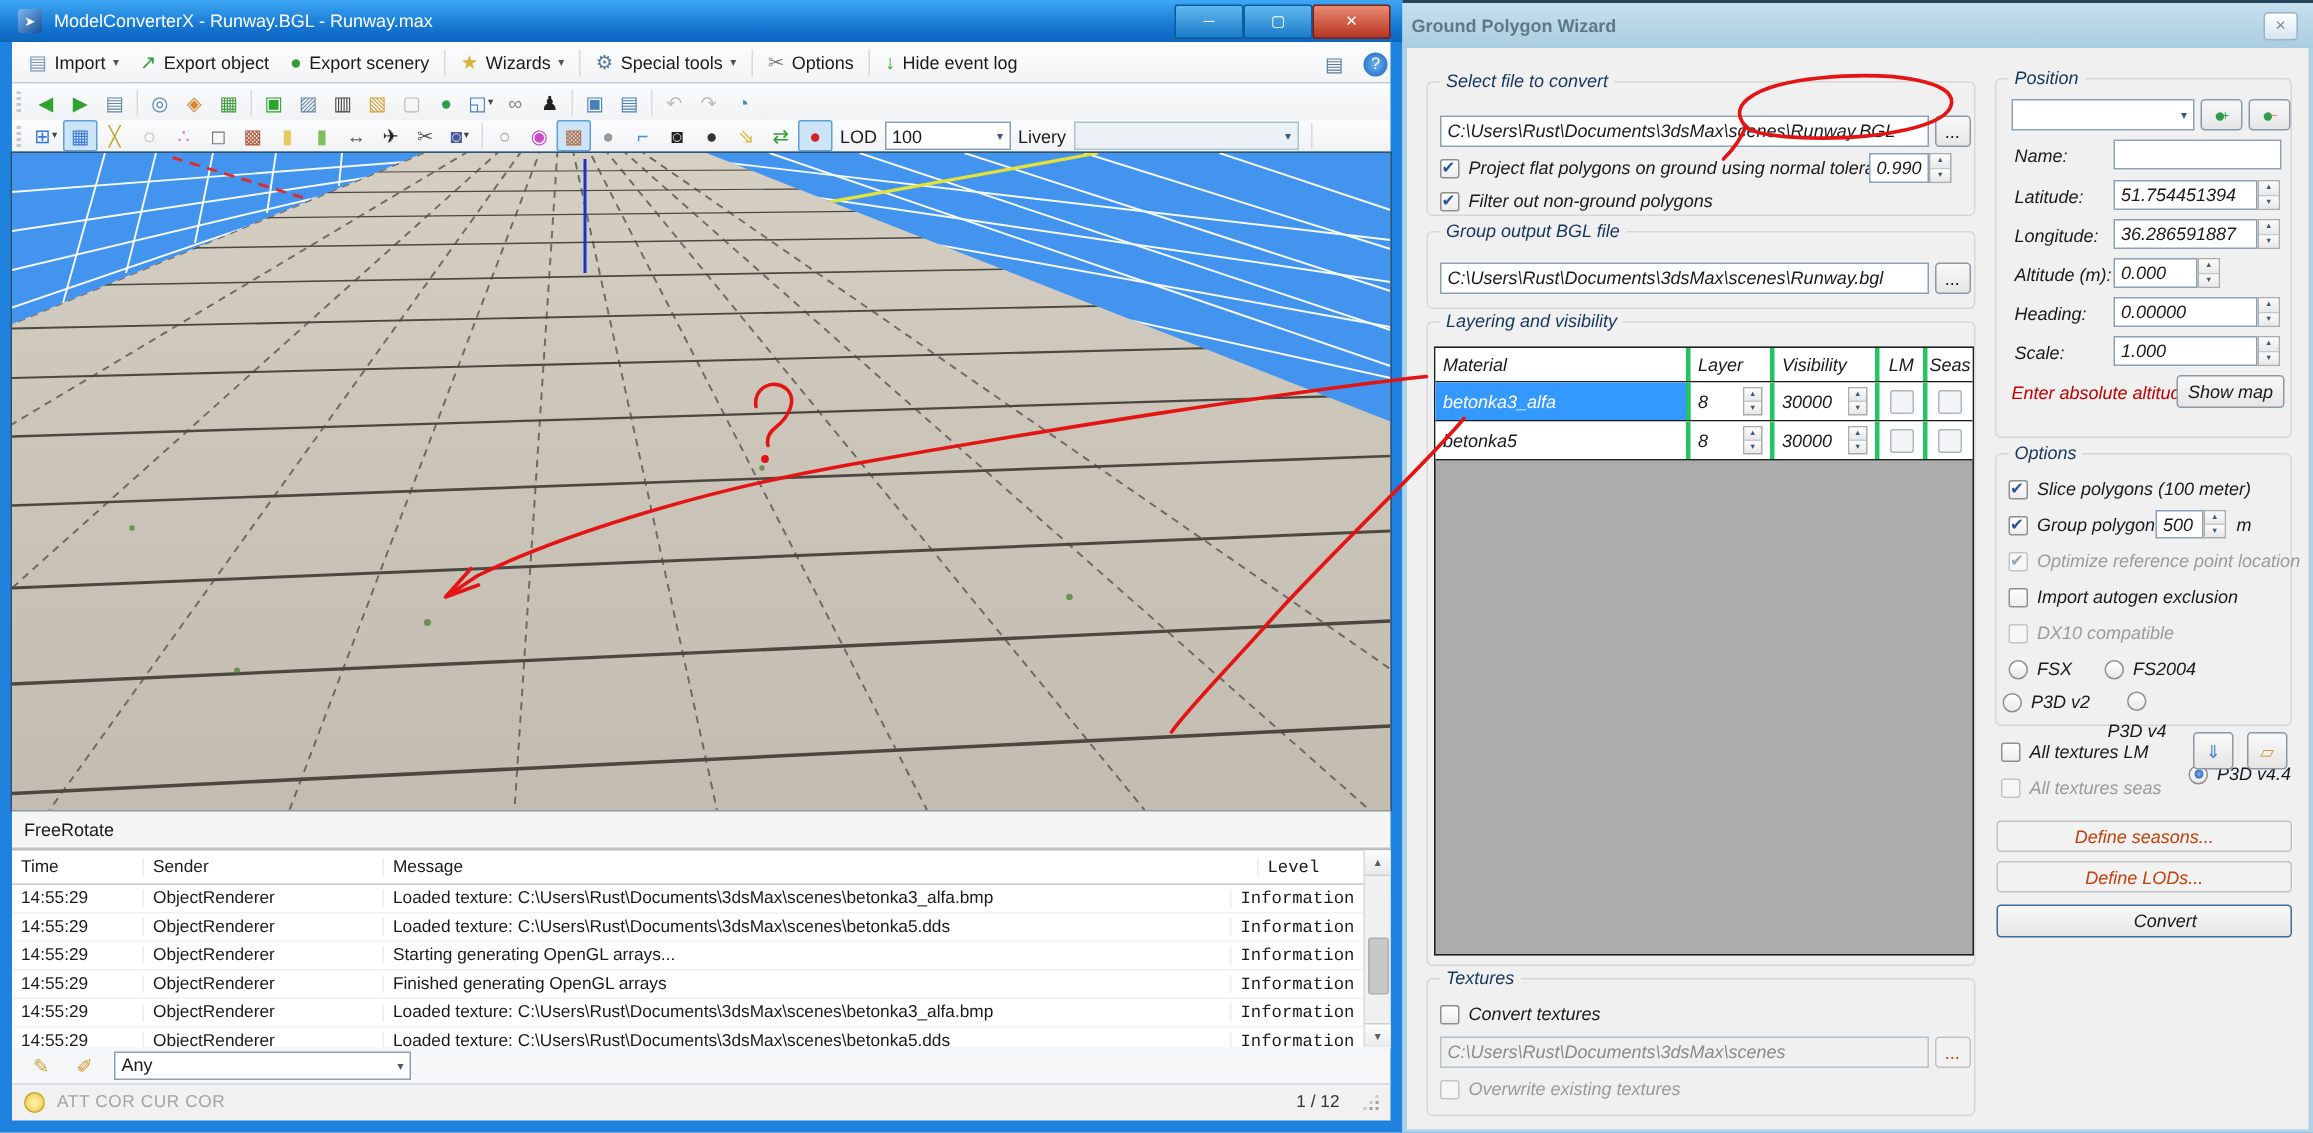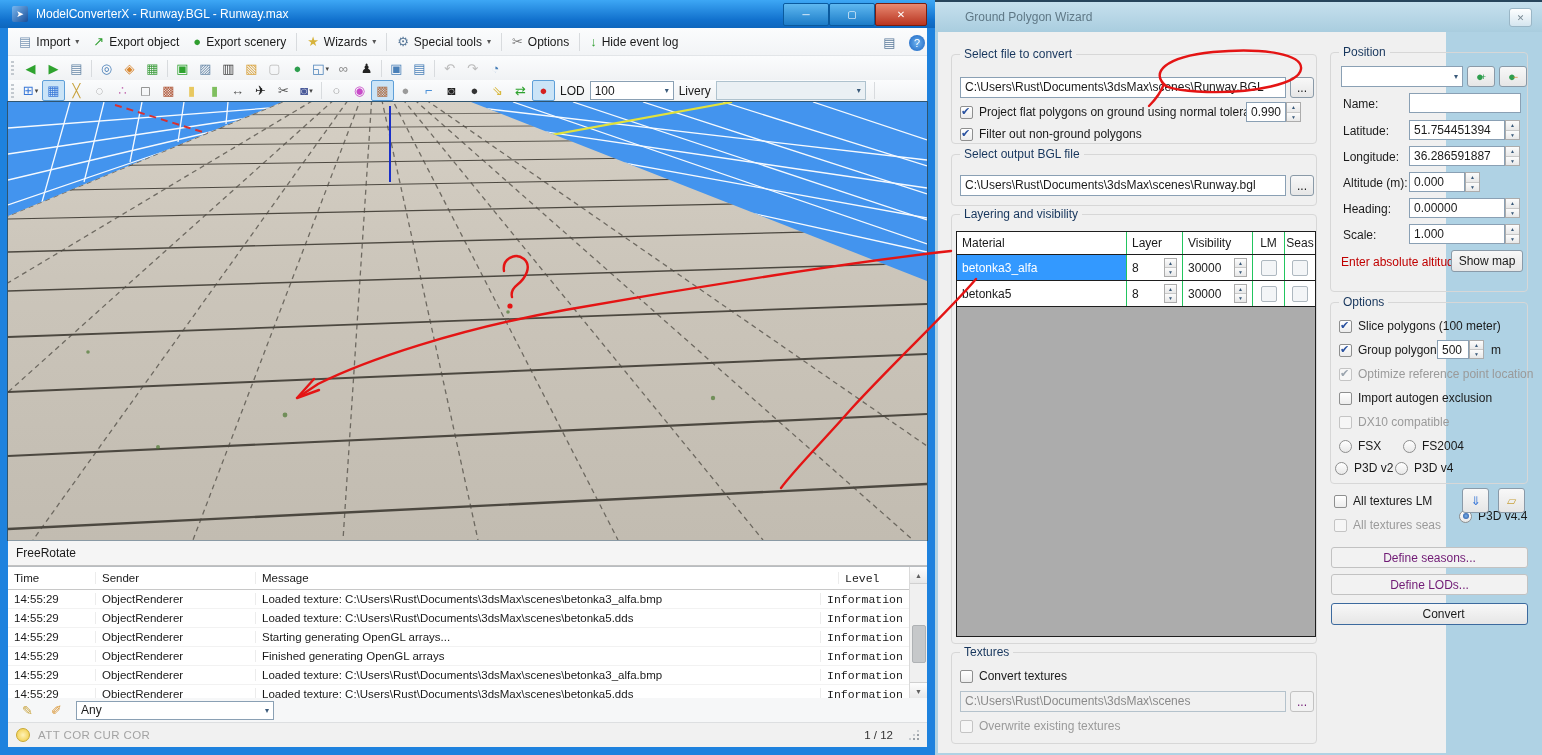--- a/index.html
+++ b/index.html
@@ -74,35 +74,35 @@
   .status-left{color:#A3A3A3;font-size:11.5px;letter-spacing:.4px;}
   .status-right{margin-left:auto;font-size:11.5px;color:#333;margin-right:16px;}
   .gripdots{width:10px;height:10px;position:relative;}
   .gripdots::after{content:"";position:absolute;right:0;bottom:0;width:2px;height:2px;background:#9AA0A6;
     box-shadow:-4px 0 #9AA0A6,0 -4px #9AA0A6,-8px 0 #C6CACE,-4px -4px #C6CACE,0 -8px #C6CACE;}
 
   
   .wiz{position:absolute;left:935px;top:0;width:607px;height:755px;background:#AFD2E4;border-top:2px solid #27455C;box-sizing:border-box;}
   .wiz-title{position:absolute;left:0;top:0;width:100%;height:30px;display:flex;align-items:center;
     background:linear-gradient(#C6E0EE,#A9CDDF);}
-  .wiz-title-text{margin-left:30px;color:#5F7886;font-size:12px;}
+  .wiz-title-text{margin-left:6px;color:#5F7886;font-size:12px;font-weight:bold;}
   .wiz-close{position:absolute;right:10px;top:6px;width:21px;height:17px;border:1px solid #9AB6C6;border-radius:3px;
     background:linear-gradient(#FEFFFF,#D5E5EF);display:flex;align-items:center;justify-content:center;
     color:#7A8A94;font-size:9px;}
-  .wiz-body{position:absolute;left:3px;top:30px;width:508px;height:721px;background:#F0F0F0;}
+  .wiz-body{position:absolute;left:3px;top:30px;width:601px;height:721px;background:#F0F0F0;font-style:italic;}
 
   .grp{position:absolute;border:1px solid #D7D7D7;border-radius:4px;box-sizing:border-box;}
   .grp>.glabel{position:absolute;top:-8px;left:8px;background:#F0F0F0;padding:0 4px;font-size:12px;color:#17365D;}
 
   .tinput{position:absolute;border:1px solid #8AA0B4;background:#fff;font-size:12px;padding:2px 4px;
     box-sizing:border-box;white-space:nowrap;overflow:hidden;}
   .tinput.disabled{background:#F0F0F0;border-color:#B4C2CC;color:#8A8A8A;}
   .btn{position:absolute;border:1px solid #8A9AA8;border-radius:3px;background:linear-gradient(#F8F8F8,#E6E6E6);
     display:flex;align-items:center;justify-content:center;font-size:12px;box-sizing:border-box;}
-  .btn.disabled{border-color:#C2C2C2;color:#701a75;background:#F2F2F2;}
+  .btn.disabled{border-color:#C2C2C2;color:#c2410c;background:#F2F2F2;}
   .btn.default{border-color:#3C6A9E;padding-left:28px;}
 
   .chkrow{position:absolute;display:flex;align-items:center;gap:6px;font-size:12px;white-space:nowrap;}
   .chkrow.disabled{color:#9A9A9A;}
   .cb{width:13px;height:13px;border:1px solid #8E8F8F;border-radius:2px;background:linear-gradient(#FFF,#ECECEC);
     position:relative;flex:0 0 auto;box-sizing:border-box;}
   .cb.checked::after{content:"✔";position:absolute;left:0;top:-2px;font-size:11px;color:#2A52A0;}
   .chkrow.disabled .cb{border-color:#C4C4C4;background:#F6F6F6;}
   .chkrow.disabled .cb.checked::after{color:#9AA4AE;}
   .radio{width:13px;height:13px;border:1px solid #8E8F8F;border-radius:50%;background:linear-gradient(#FFF,#E8E8E8);
@@ -117,21 +117,21 @@
   .spin.abs{position:absolute;}
 
   .flabel{position:absolute;font-size:12px;white-space:nowrap;}
   .warn{position:absolute;color:#C00000;font-size:12px;white-space:nowrap;}
 
   
   .lv-table{position:absolute;border:1px solid #1E1E1E;background:#ACACAC;box-sizing:border-box;}
   .lv-header,.lv-row{display:flex;}
   .lv-header{height:22px;background:#FFF;border-bottom:1px solid #1E1E1E;}
   .lv-row{height:25px;background:#FFF;border-bottom:1px solid #1E1E1E;}
-  .lv-cell{border-right:1px solid #22c55e;box-sizing:border-box;display:flex;align-items:center;
+  .lv-cell{border-right:3px solid #22c55e;box-sizing:border-box;display:flex;align-items:center;
     padding:0 5px;font-size:12px;white-space:nowrap;overflow:hidden;}
   .lv-cell:last-child{border-right:none;}
   .w-mat{width:170px;} .w-lay{width:56px;justify-content:space-between;}
   .w-vis{width:70px;justify-content:space-between;} .w-lm{width:32px;justify-content:center;} .w-seas{width:30px;justify-content:center;}
   .lv-cell.selected{background:#3399FF;color:#fff;}
   .lv-cell .spin{width:13px;height:19px;}
   .tbl-cb{width:14px;height:14px;border:1px solid #AEB8C0;background:#F3F5F7;border-radius:2px;}
 
   svg{display:block;}
   .overlay{position:absolute;left:0;top:0;width:1542px;height:755px;pointer-events:none;z-index:60;}
@@ -539,21 +539,21 @@
           <span>▲</span>
           <span>▼</span>
         </span>
       <div class="chkrow" style="left:8px;top:72px;">
         <span class="cb checked"></span>
         <span>Filter out non-ground polygons</span>
       </div>
     </div>
 
     <div class="grp" style="left:13px;top:122px;width:366px;height:52px;">
-      <span class="glabel">Select output BGL file</span>
+      <span class="glabel">Group output BGL file</span>
       <div class="tinput" style="left:8px;top:20px;width:326px;height:21px;">C:\Users\Rust\Documents\3dsMax\scenes\Runway.bgl</div>
       <div class="btn" style="left:338px;top:20px;width:24px;height:21px;">...</div>
     </div>
 
     <div class="grp" style="left:13px;top:182px;width:366px;height:430px;">
       <span class="glabel">Layering and visibility</span>
       <div class="lv-table" style="left:4px;top:16px;width:360px;height:406px;">
         <div class="lv-header">
           <span class="lv-cell w-mat">Material</span>
           <span class="lv-cell w-lay">Layer</span>
@@ -707,21 +707,21 @@
           <span>FSX</span>
       </div>
       <div class="chkrow" style="left:72px;top:136px;">
         <span class="radio"></span>
           <span>FS2004</span>
       </div>
       <div class="chkrow" style="left:4px;top:158px;">
         <span class="radio"></span>
           <span>P3D v2</span>
       </div>
-      <div class="chkrow" style="left:64px;top:158px;">
+      <div class="chkrow" style="left:74px;top:158px;flex-direction:column;">
         <span class="radio"></span>
           <span>P3D v4</span>
       </div>
       <div class="chkrow" style="left:128px;top:158px;margin-top:48px;">
         <span class="radio checked"></span>
           <span>P3D v4.4</span>
       </div>
     </div>
 
     <div class="chkrow" style="left:396px;top:462px;">

